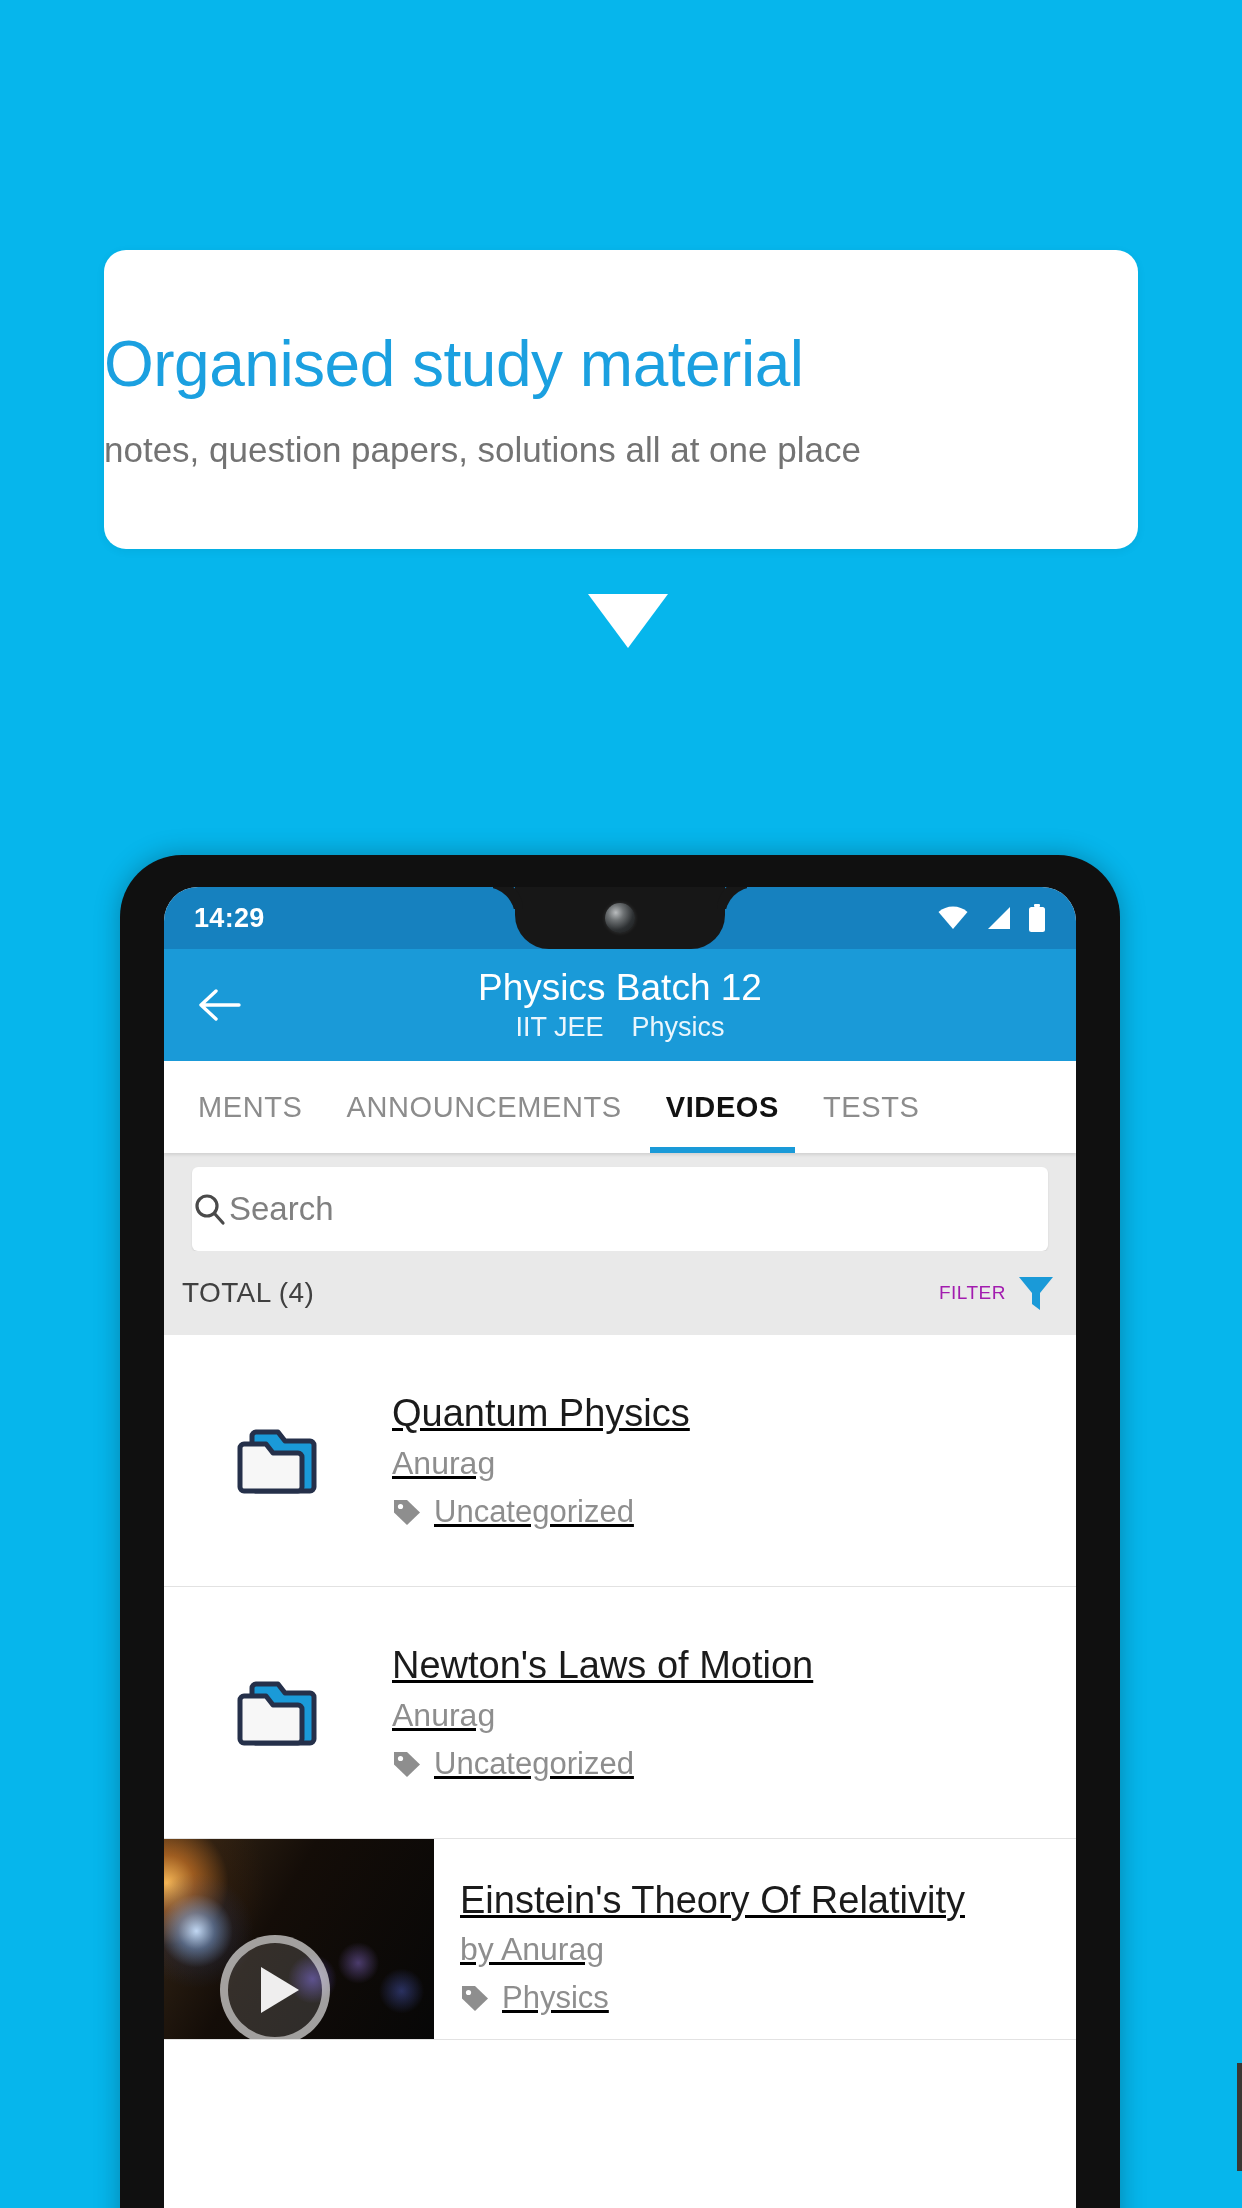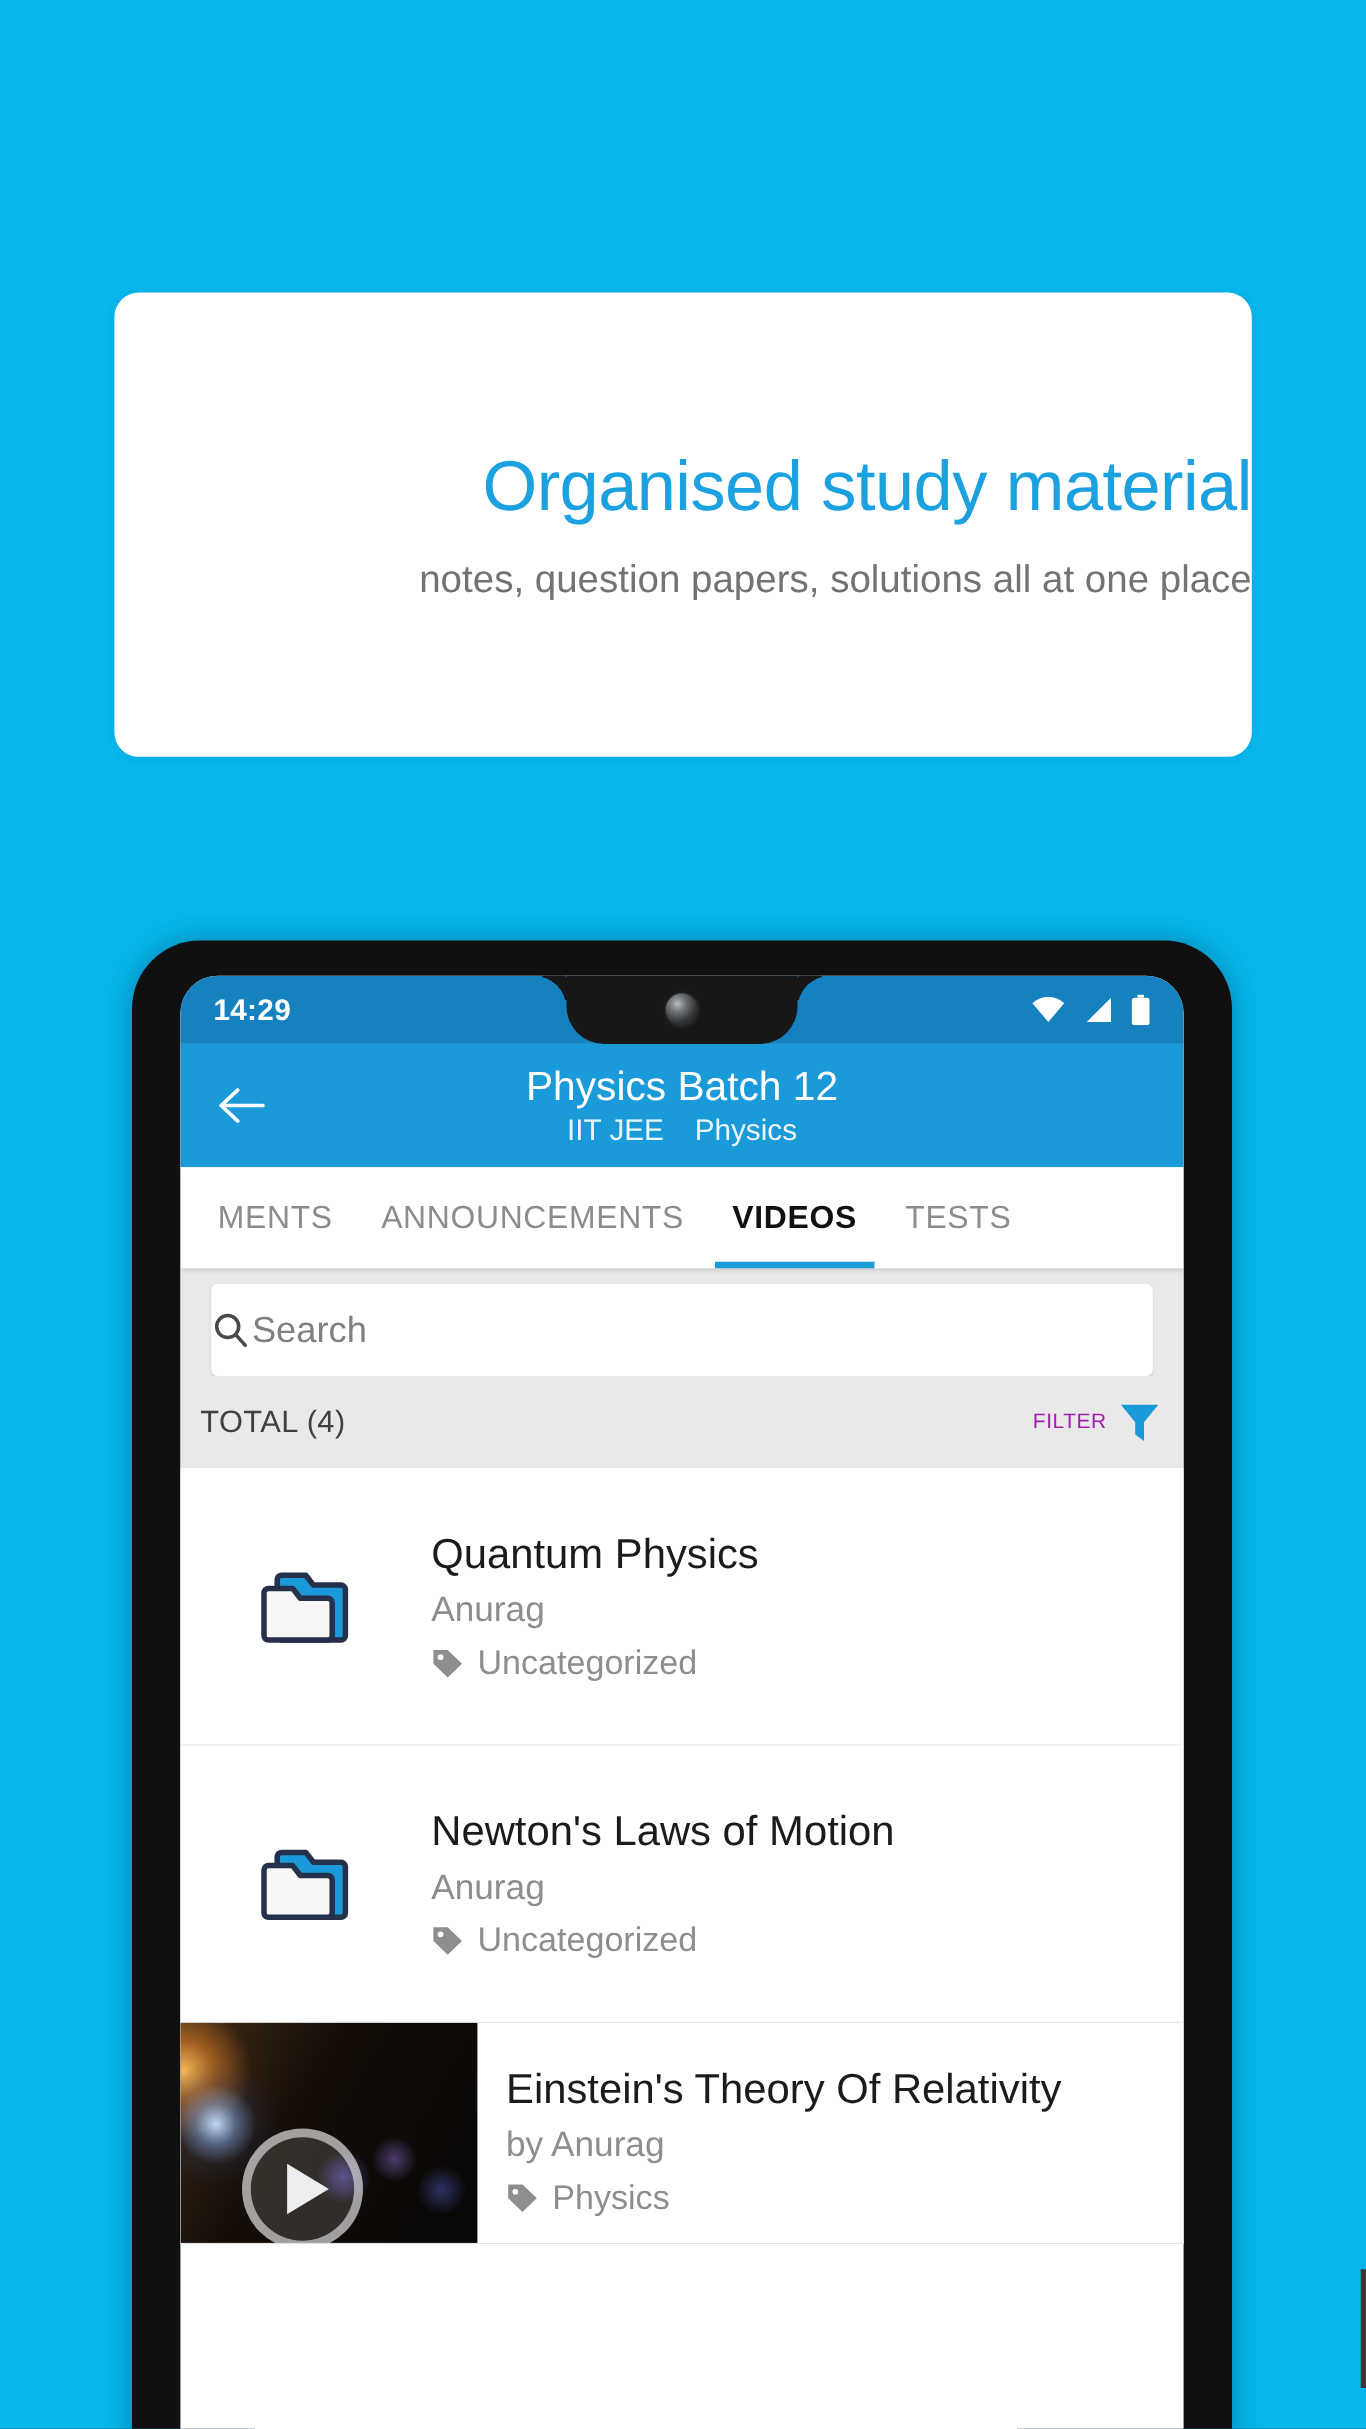--- a/index.html
+++ b/index.html
@@ -6,27 +6,27 @@
   html, body {
     width: 1242px; height: 2208px;
     overflow: hidden;
     font-family: "Liberation Sans", sans-serif;
   }
   body { background: #06b6ec; position: relative; }
 
   
   #promo-card {
     position: absolute;
-    left: 104px; top: 266px;
-    width: 1034px; height: 422px;
+    left: 104px; top: 250px;
+    width: 1034px; height: 299px;
     background: #ffffff;
     border-radius: 22px;
     box-shadow: 0 2px 10px rgba(0,0,0,0.06);
     display: flex; flex-direction: column;
-    align-items: flex-end; justify-content: center;
+    align-items: flex-start; justify-content: center;
   }
   #promo-title {
     color: #1ba0e0;
     font-size: 64px;
     font-weight: 400;
     letter-spacing: -0.5px;
     line-height: 1.1;
     text-align: center;
     margin-bottom: 30px;
   }
@@ -160,21 +160,21 @@
     background: #e9e9e9;
     height: 84px;
     display: flex; align-items: center; justify-content: space-between;
     padding: 0 22px 0 18px;
   }
   #total-label { color: #404040; font-size: 28px; letter-spacing: 0.4px; text-align: right; }
   #filter-group { display: flex; align-items: center; gap: 12px; }
   #filter-label { color: #a21caf; font-size: 19px; letter-spacing: 0.5px; }
 
   
-  #video-list { background: #ffffff; }
+  #video-list { background: #ffffff; text-decoration: underline; }
   .list-item {
     display: flex; align-items: center;
     border-bottom: 1px solid #e2e2e2;
     background: #ffffff;
   }
   .list-item.folder { padding: 34px 24px 34px 0; min-height: 252px; }
   .icon-col {
     width: 228px; flex: none;
     display: flex; align-items: center; justify-content: center;
   }

